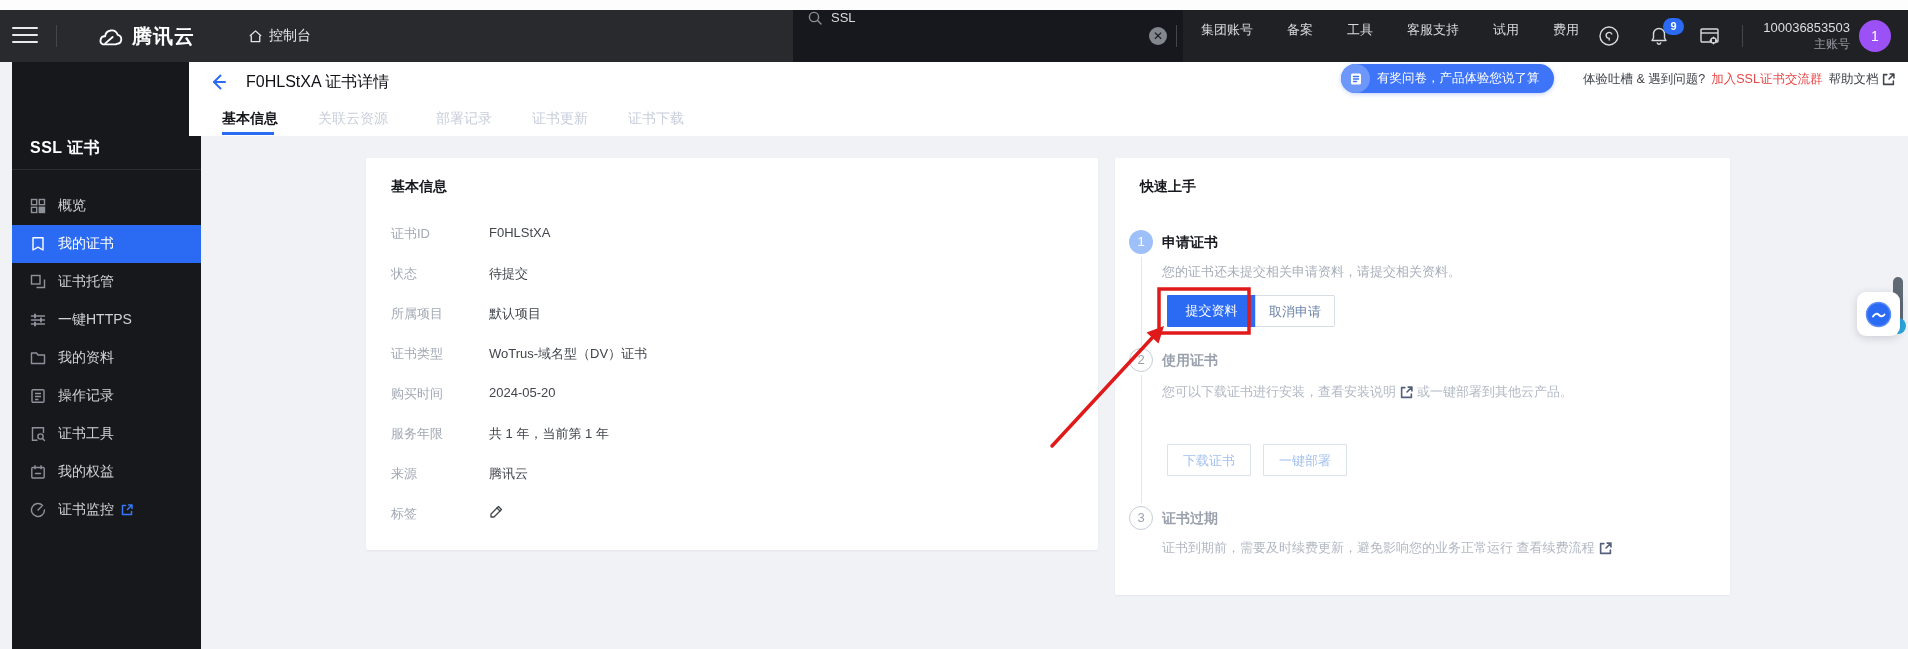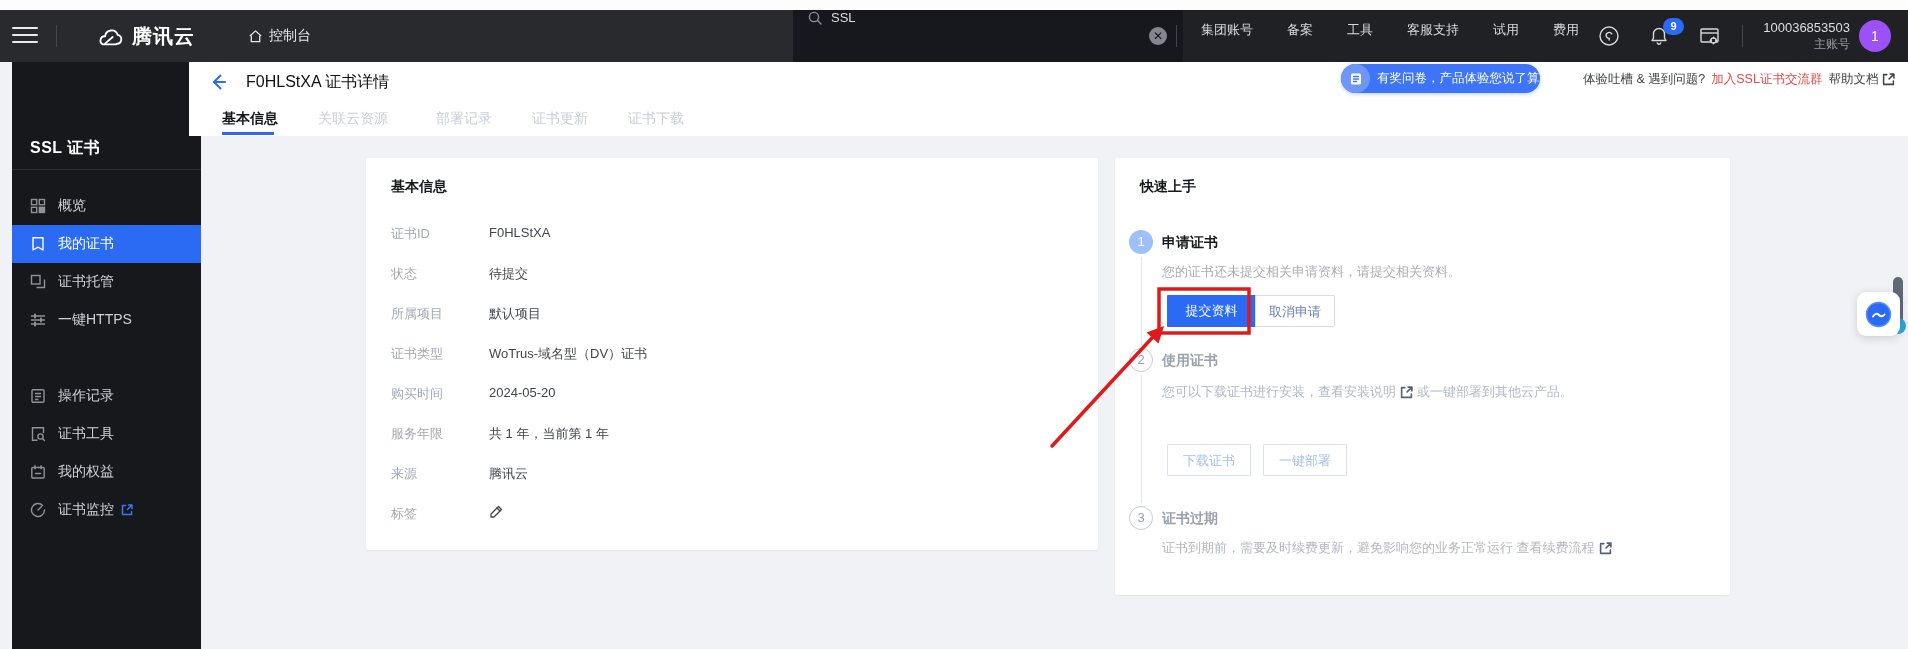--- a/index.html
+++ b/index.html
@@ -44,21 +44,21 @@
   .ext-blue{margin-left:7px;color:#3478f6;}
 
   
   .pagehead{left:189px;top:62px;width:1719px;height:74px;background:#fff;}
   .back{left:207px;top:71px;width:22px;height:22px;color:#2b6bf3;cursor:pointer;}
   .ptitle{left:246px;top:72px;font-size:16px;color:#101116;font-weight:500;}
   .tab{top:110px;font-size:14px;cursor:pointer;color:#c9cedb;}
   .tab.active{color:#15161a;font-weight:bold;}
   .tab-underline{left:222px;top:132px;width:52px;height:3px;background:#2b6bf3;}
   .survey-pill{left:1341px;top:64px;height:29px;border-radius:15px;background:#3e74f7;display:flex;align-items:center;
-               padding-right:0;color:#fff;font-size:12.5px;cursor:pointer;box-shadow:0 1px 4px rgba(62,116,247,.35);}
+               padding-right:14px;color:#fff;font-size:12.5px;cursor:pointer;box-shadow:0 1px 4px rgba(62,116,247,.35);}
   .survey-ico{width:29px;height:29px;border-radius:50%;background:#6d97fa;display:flex;align-items:center;justify-content:center;margin-right:7px;flex:none;}
   .head-links{left:1583px;top:71px;display:flex;align-items:center;font-size:12.5px;color:#3f434a;white-space:nowrap;}
   .red-link{color:#e64747;cursor:pointer;margin:0 6px 0 6px;}
   .doc-link{cursor:pointer;margin-right:4px;}
 
   
   .card{background:#fff;border-radius:2px;box-shadow:0 1px 2px rgba(20,30,60,.06);}
   .card-title{font-size:14px;font-weight:bold;color:#16181d;}
   .info-label{left:391px;font-size:13px;color:#a2a8b4;}
   .info-value{left:489px;font-size:13px;color:#41454c;}
@@ -210,20 +210,28 @@
     <div class="abs side-item" style="top:239px;">
       <span class="sicon">
         <svg width="16" height="16" viewBox="0 0 16 16" fill="none" stroke="currentColor" stroke-width="1.4" stroke-linecap="round">
           <path d="M1.5 4h13M1.5 8h13M1.5 12h13"></path>
           <path d="M5 2.5v3M11 6.5v3M5 10.5v3" stroke-width="2"></path>
         </svg>
       </span>
       <span>一键HTTPS</span>
     </div>
 
+    <div class="abs side-item" style="top:277px;">
+      <span class="sicon">
+        <svg width="16" height="16" viewBox="0 0 16 16" fill="none" stroke="currentColor" stroke-width="1.4" stroke-linejoin="round">
+          <path d="M1.5 3h5l1.5 2h6.5v8.5h-13z"></path>
+        </svg>
+      </span>
+      <span>我的资料</span>
+    </div>
 
     <div class="abs side-item" style="top:315px;">
       <span class="sicon">
         <svg width="16" height="16" viewBox="0 0 16 16" fill="none" stroke="currentColor" stroke-width="1.4">
           <rect x="2" y="1.8" width="12" height="12.4" rx="1"></rect>
             <path d="M5 5.5h6M5 8.5h6M5 11.5h3.5"></path>
         </svg>
       </span>
       <span>操作记录</span>
     </div>

